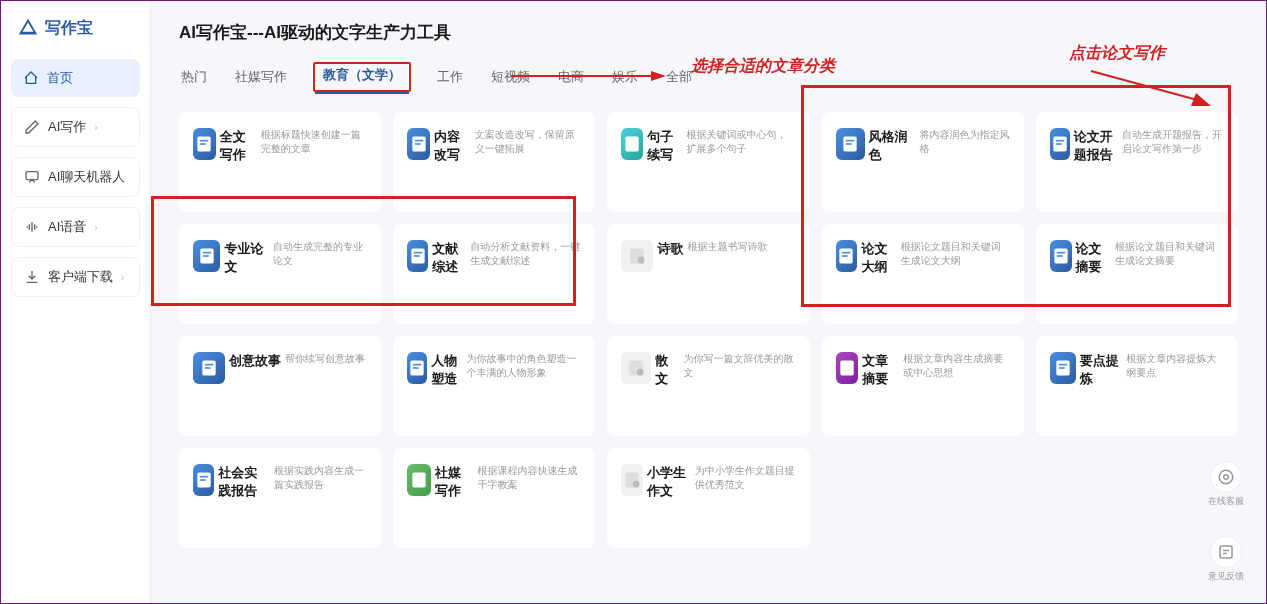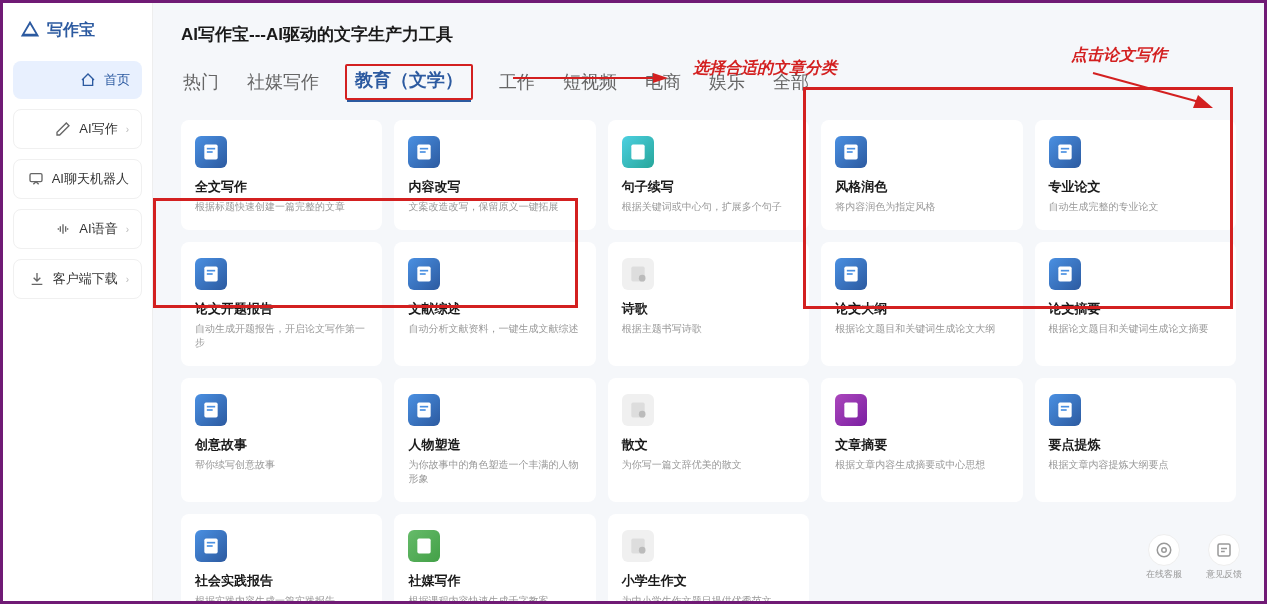--- a/index.html
+++ b/index.html
@@ -1,54 +1,54 @@
 <!DOCTYPE html>
 <html><head>
   <meta charset="utf-8">
   <style>
     * { margin: 0; padding: 0; box-sizing: border-box; font-family: -apple-system, "PingFang SC", "Microsoft YaHei", sans-serif; }
     body { background: #f5f7fa; width: 1267px; height: 604px; overflow: hidden; position: relative; }
-    .app { display: flex; width: 100%; height: 100%; border: 3px solid #701a75; }
+    .app { display: flex; width: 100%; height: 100%; border: 1px solid #701a75; }
     
     
     .sidebar { width: 150px; background: #fff; border-right: 1px solid #eee; padding: 12px 10px; display: flex; flex-direction: column; gap: 10px; }
     .logo { display: flex; align-items: center; gap: 6px; padding: 4px 6px 10px; }
     .logo-icon { width: 22px; height: 22px; }
     .logo-text { font-size: 16px; font-weight: 600; color: #2c5aa0; }
-    .nav-item { display: flex; align-items: center; gap: 8px; padding: 10px 12px; border-radius: 8px; font-size: 13px; color: #333; cursor: pointer; background: #fff; border: 1px solid #f0f0f0; justify-content: flex-end; }
+    .nav-item { display: flex; align-items: center; gap: 8px; padding: 10px 12px; border-radius: 8px; font-size: 13px; color: #333; cursor: pointer; background: #fff; border: 1px solid #f0f0f0; justify-content: flex-start; }
     .nav-item.active { background: #e8f0fe; color: #2c5aa0; font-weight: 500; border: none; }
     .nav-item-left { display: flex; align-items: center; gap: 8px; }
     .nav-icon { width: 16px; height: 16px; display: inline-flex; }
     .chevron { color: #bbb; font-size: 10px; }
     
     
     .main { flex: 1; padding: 20px 28px; overflow: hidden; position: relative; }
     .page-title { font-size: 17px; font-weight: 700; color: #1a1a1a; margin-bottom: 18px; }
     
     
     .tabs { display: flex; gap: 24px; border-bottom: 0; margin-bottom: 20px; position: relative; }
-    .tab { font-size: 18px; color: #666; padding: 6px 2px; cursor: pointer; position: relative; }
+    .tab { font-size: 13px; color: #666; padding: 6px 2px; cursor: pointer; position: relative; }
     .tab.active { color: #2c5aa0; font-weight: 600; }
     .tab.active::after { content: ''; position: absolute; bottom: -4px; left: 0; right: 0; height: 2px; background: #2c5aa0; }
     .tab-box { border: 2px solid #d32020; padding: 2px 8px; border-radius: 2px; }
     
     
     .grid { display: grid; grid-template-columns: repeat(5, 1fr); gap: 12px; }
-    .card { background: #fff; border-radius: 8px; padding: 16px 14px; display: flex; flex-direction: column; gap: 4px; cursor: pointer; min-height: 100px; }
+    .card { background: #fff; border-radius: 8px; padding: 16px 14px; display: flex; flex-direction: row; gap: 4px; cursor: pointer; min-height: 100px; }
     .card-icon { width: 32px; height: 32px; margin-bottom: 6px; border-radius: 6px; display: flex; align-items: center; justify-content: center; }
     .card-title { font-size: 13px; font-weight: 600; color: #1a1a1a; }
     .card-desc { font-size: 10px; color: #999; line-height: 1.4; }
     
     
     .red-box { position: absolute; border: 3px solid #d32020; pointer-events: none; z-index: 10; }
     .red-arrow { position: absolute; pointer-events: none; z-index: 10; }
     .red-label { position: absolute; color: #d32020; font-size: 16px; font-weight: 600; font-style: italic; pointer-events: none; z-index: 11; }
     
     
-    .float-btns { position: absolute; right: 20px; bottom: 20px; display: flex; flex-direction: row; gap: 20px; }
+    .float-btns { position: absolute; right: 20px; bottom: 20px; display: flex; flex-direction: column; gap: 28px; }
     .float-btn { width: 40px; display: flex; flex-direction: column; align-items: center; gap: 2px; cursor: pointer; }
     .float-btn-icon { width: 32px; height: 32px; border-radius: 50%; background: #fff; border: 1px solid #eee; display: flex; align-items: center; justify-content: center; color: #999; }
     .float-btn-label { font-size: 9px; color: #999; }
     
     
     .ic-blue { background: linear-gradient(135deg, #4a90e2, #2c5aa0); }
     .ic-cyan { background: linear-gradient(135deg, #4dd0e1, #26a69a); }
     .ic-gray { background: #f0f0f0; }
     .ic-green { background: linear-gradient(135deg, #66bb6a, #43a047); }
     .ic-purple { background: linear-gradient(135deg, #ab47bc, #7b1fa2); }
@@ -186,33 +186,33 @@
           <div class="card-desc">将内容润色为指定风格</div>
         </div>
         <div class="card">
           <div class="card-icon ic-blue">
             <svg width="20" height="20" viewBox="0 0 24 24" fill="#fff">
               <rect x="4" y="3" width="16" height="18" rx="2"></rect>
               <rect x="7" y="7" width="10" height="2" fill="#4a90e2"></rect>
               <rect x="7" y="11" width="7" height="2" fill="#4a90e2"></rect>
             </svg>
           </div>
+          <div class="card-title">论文开题报告</div>
+          <div class="card-desc">自动生成开题报告，开启论文写作第一步</div>
+        </div>
+        <div class="card">
+          <div class="card-icon ic-blue">
+            <svg width="20" height="20" viewBox="0 0 24 24" fill="#fff">
+              <rect x="4" y="3" width="16" height="18" rx="2"></rect>
+              <rect x="7" y="7" width="10" height="2" fill="#4a90e2"></rect>
+              <rect x="7" y="11" width="7" height="2" fill="#4a90e2"></rect>
+            </svg>
+          </div>
           <div class="card-title">专业论文</div>
           <div class="card-desc">自动生成完整的专业论文</div>
-        </div>
-        <div class="card">
-          <div class="card-icon ic-blue">
-            <svg width="20" height="20" viewBox="0 0 24 24" fill="#fff">
-              <rect x="4" y="3" width="16" height="18" rx="2"></rect>
-              <rect x="7" y="7" width="10" height="2" fill="#4a90e2"></rect>
-              <rect x="7" y="11" width="7" height="2" fill="#4a90e2"></rect>
-            </svg>
-          </div>
-          <div class="card-title">论文开题报告</div>
-          <div class="card-desc">自动生成开题报告，开启论文写作第一步</div>
         </div>
         <div class="card">
           <div class="card-icon ic-blue">
             <svg width="20" height="20" viewBox="0 0 24 24" fill="#fff">
               <rect x="4" y="3" width="16" height="18" rx="2"></rect>
               <rect x="7" y="7" width="10" height="2" fill="#4a90e2"></rect>
               <rect x="7" y="11" width="7" height="2" fill="#4a90e2"></rect>
             </svg>
           </div>
           <div class="card-title">文献综述</div>

